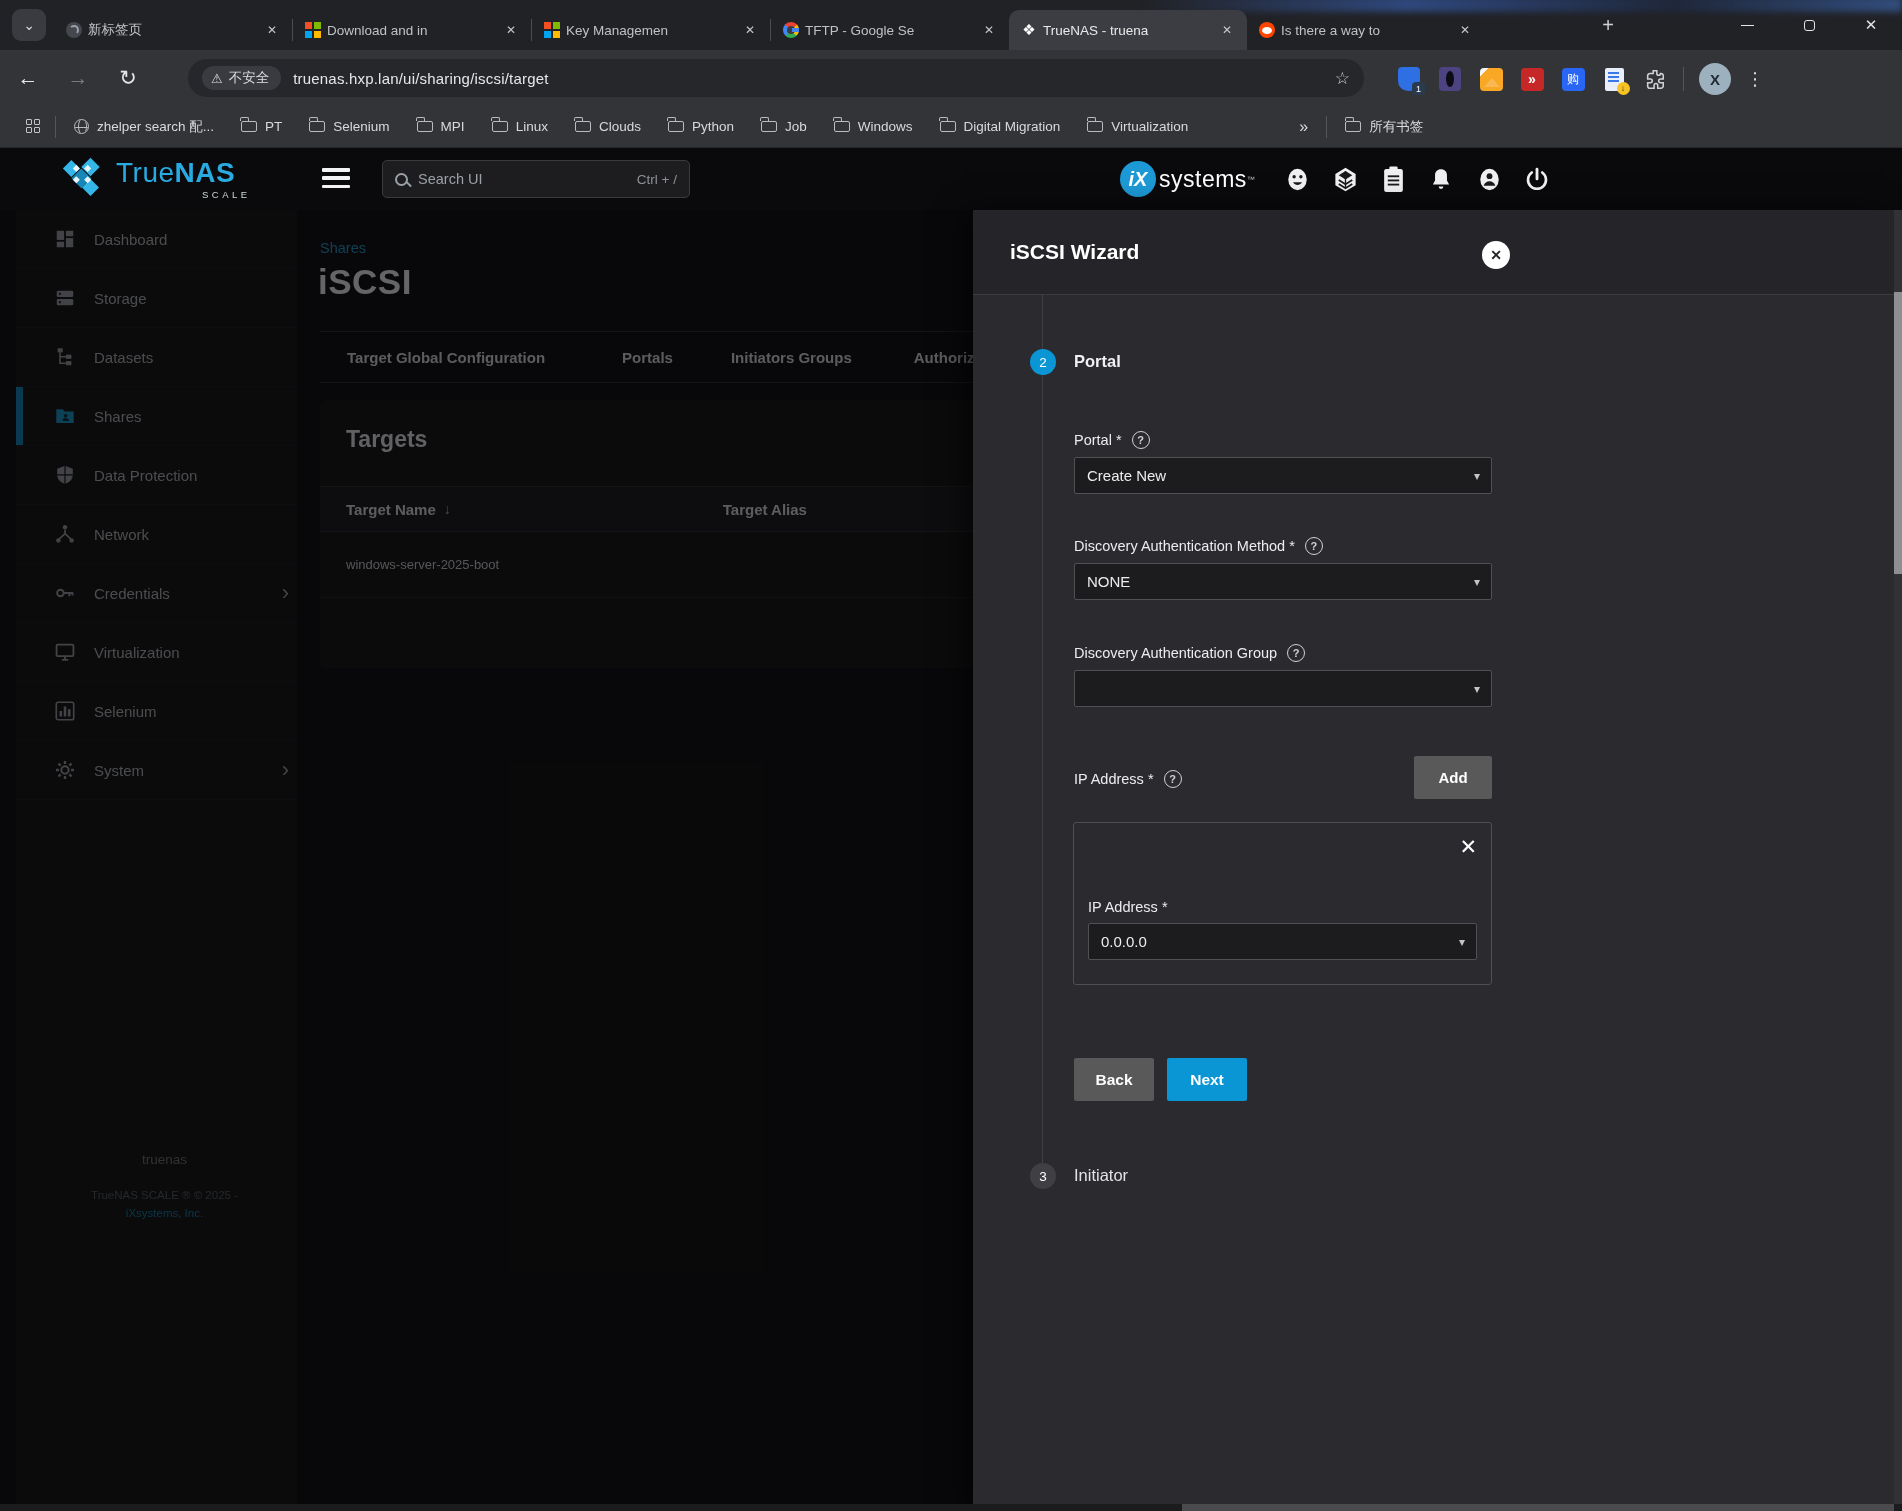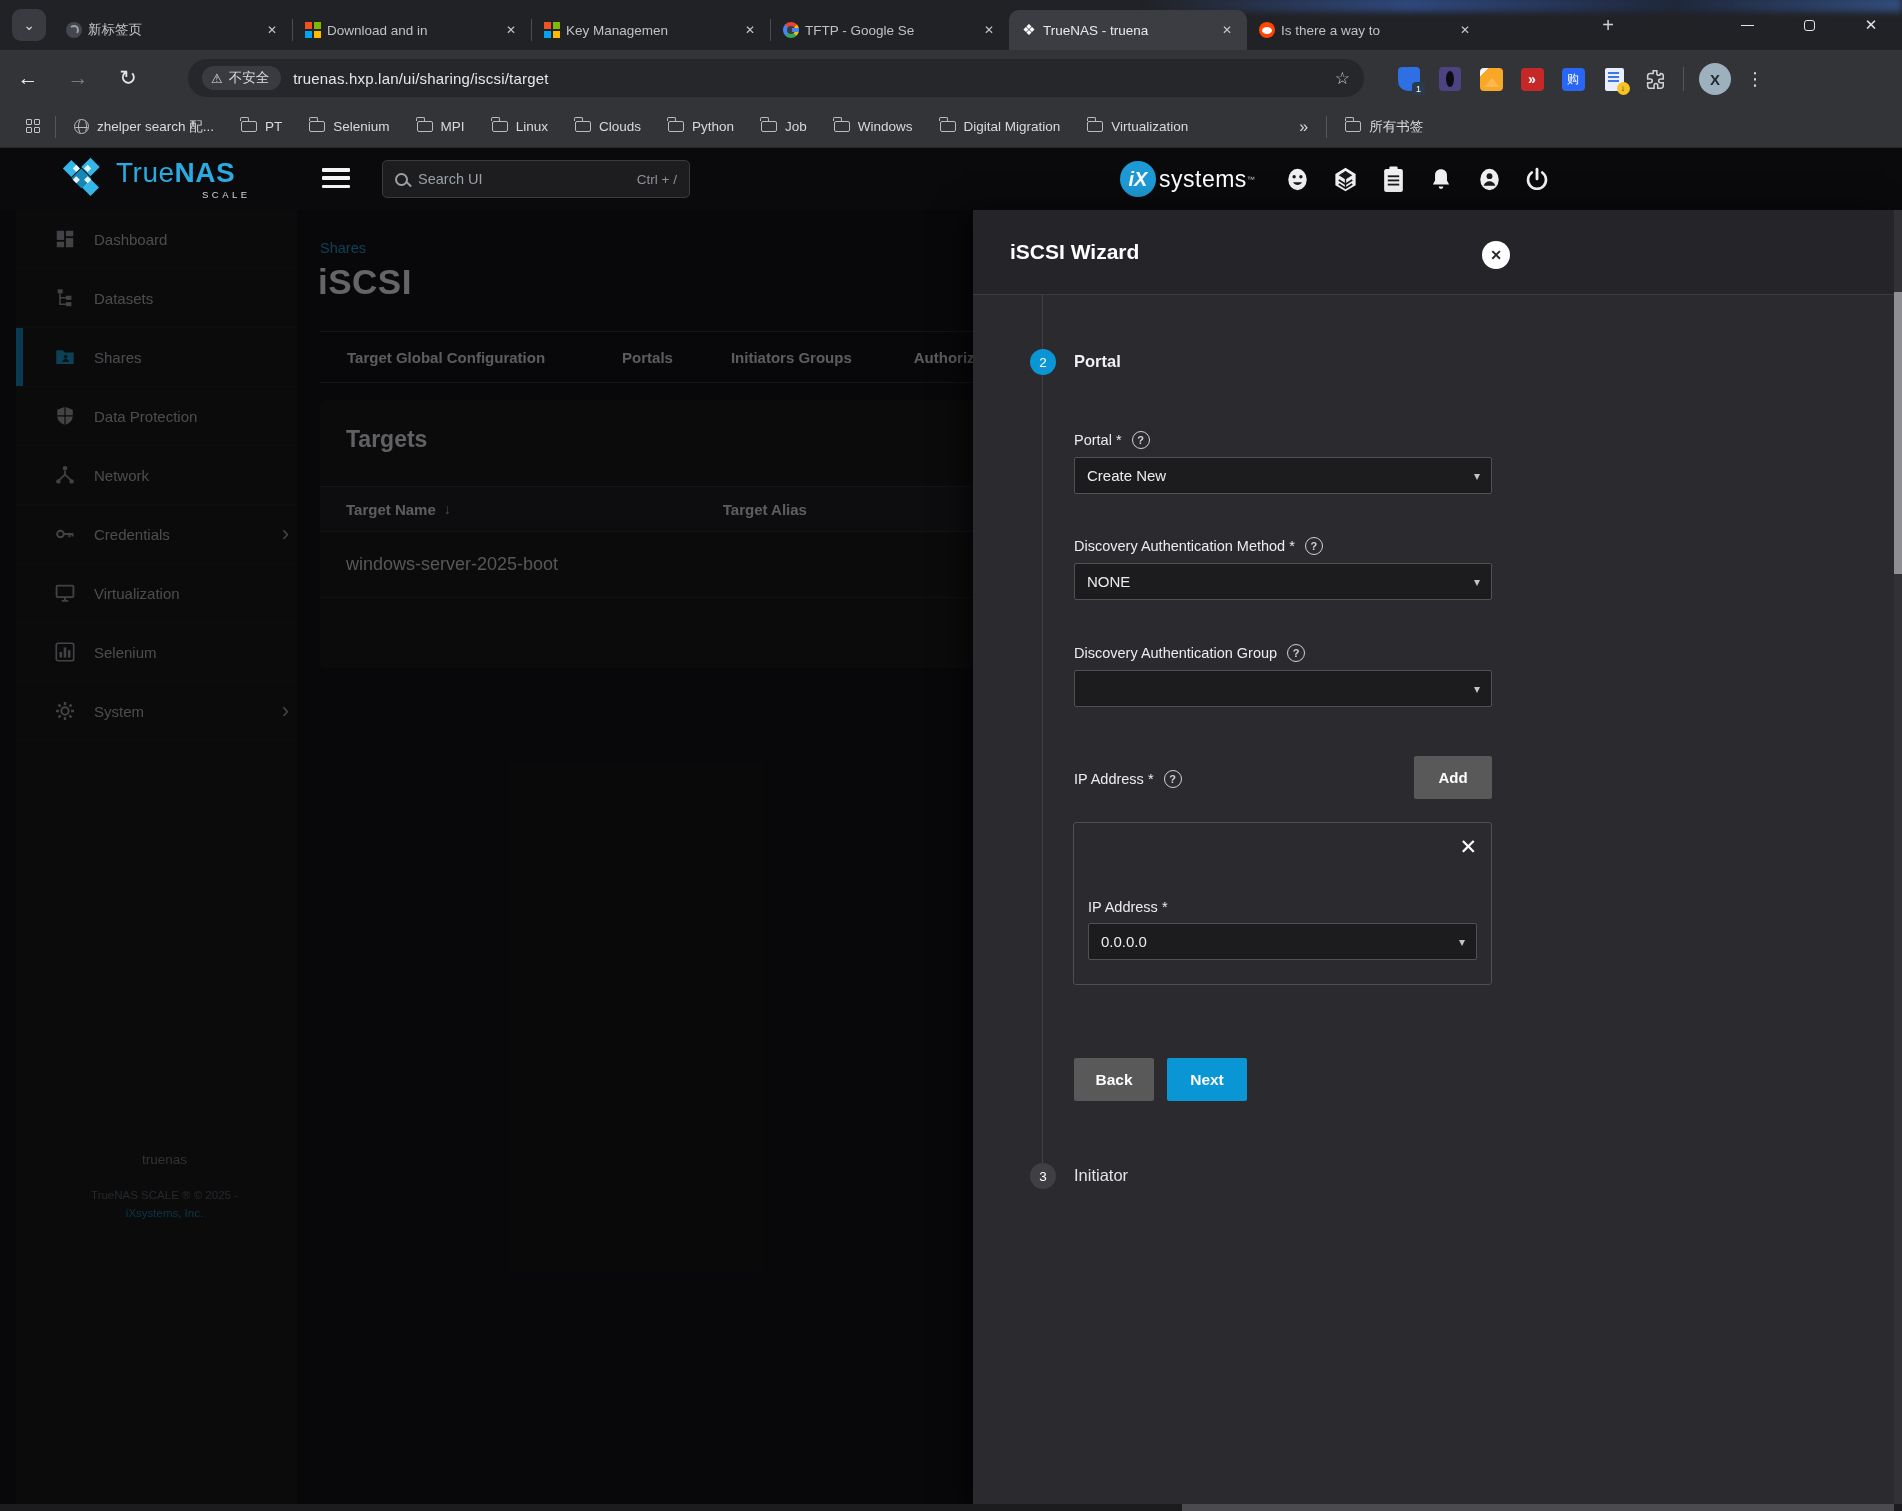--- a/index.html
+++ b/index.html
@@ -135,21 +135,21 @@
   .mtab1 { margin-left:27px; } .mtab2 { margin-left:77px; } .mtab3 { margin-left:58px; } .mtab4 { margin-left:62px; }
   .mdiv2 { position:absolute; left:23px; top:172px; right:0; border-top:1px solid #2a2a2e; }
   .tcard { position:absolute; left:23px; top:190px; width:860px; height:268px; background:#17171b; border-radius:5px; }
   .tcard h2 { position:absolute; left:26px; top:26px; color:#c9cacd; font-size:23px; font-weight:bold; }
   .thead { position:absolute; left:0; top:86px; width:100%; height:46px; background:#1d1d21; border-top:1px solid #2a2a2e; border-bottom:1px solid #2a2a2e;
     display:flex; align-items:center; }
   .th1 { margin-left:26px; color:#c2c3c7; font-size:15px; font-weight:bold; }
   .sorticon { color:#9a9b9f; font-size:14px; margin-left:8px; }
   .th2 { margin-left:272px; color:#c2c3c7; font-size:15px; font-weight:bold; }
   .trow { position:absolute; left:0; top:132px; width:100%; height:66px; border-bottom:1px solid #242428; display:flex; align-items:center; }
-  .td1 { margin-left:26px; color:#b3b4b8; font-size:18px; }
+  .td1 { margin-left:26px; color:#b3b4b8; font-size:13px; }
 
   .backdrop { position:absolute; left:0; top:0; width:1902px; height:1301px; background:rgba(0,0,0,.52); z-index:20; }
 
   
   .wizard { position:absolute; left:973px; top:0; width:921px; height:1301px; background:#2b2b2f; z-index:30;
     box-shadow:-10px 0 26px rgba(0,0,0,.55); }
   .wizhead { position:absolute; left:0; top:0; width:100%; height:85px; background:#252529; border-bottom:1px solid #3c3c41; }
   .wiztitle { position:absolute; left:37px; top:30px; color:#fff; font-size:21px; font-weight:bold; }
   .wizclose { position:absolute; left:509px; top:31px; width:28px; height:28px; border-radius:50%; background:#fff;
     color:#252529; font-size:14px; font-weight:bold; display:flex; align-items:center; justify-content:center; }
@@ -451,20 +451,29 @@
     <div class="sitem">
       <svg width="22" height="22" viewBox="0 0 24 24" fill="#8a8d92">
           <rect x="3" y="3" width="8" height="10"></rect>
           <rect x="13" y="3" width="8" height="6"></rect>
           <rect x="3" y="15" width="8" height="6"></rect>
           <rect x="13" y="11" width="8" height="10"></rect>
         </svg>
       <span class="lbl">Dashboard</span>
     </div>
     <div class="sitem">
+      <svg width="22" height="22" viewBox="0 0 24 24" fill="#8a8d92">
+          <rect x="3" y="4" width="18" height="7" rx="1.5"></rect>
+          <rect x="3" y="13" width="18" height="7" rx="1.5"></rect>
+          <circle cx="6.5" cy="7.5" r="1.2" fill="#17171a"></circle>
+          <circle cx="6.5" cy="16.5" r="1.2" fill="#17171a"></circle>
+        </svg>
+      <span class="lbl">Storage</span>
+    </div>
+    <div class="sitem">
       <svg width="22" height="22" viewBox="0 0 24 24">
           <rect x="4" y="2.5" width="5.5" height="4.5" fill="#8a8d92"></rect>
           <rect x="13" y="9.5" width="6" height="4.5" fill="#8a8d92"></rect>
           <rect x="13" y="16.5" width="6" height="4.5" fill="#8a8d92"></rect>
           <path d="M6.5 7v11.8h6.5M6.5 11.8h6.5" fill="none" stroke="#8a8d92" stroke-width="1.7"></path>
         </svg>
       <span class="lbl">Datasets</span>
     </div>
     <div class="sitem active">
       <svg width="22" height="22" viewBox="0 0 24 24">

